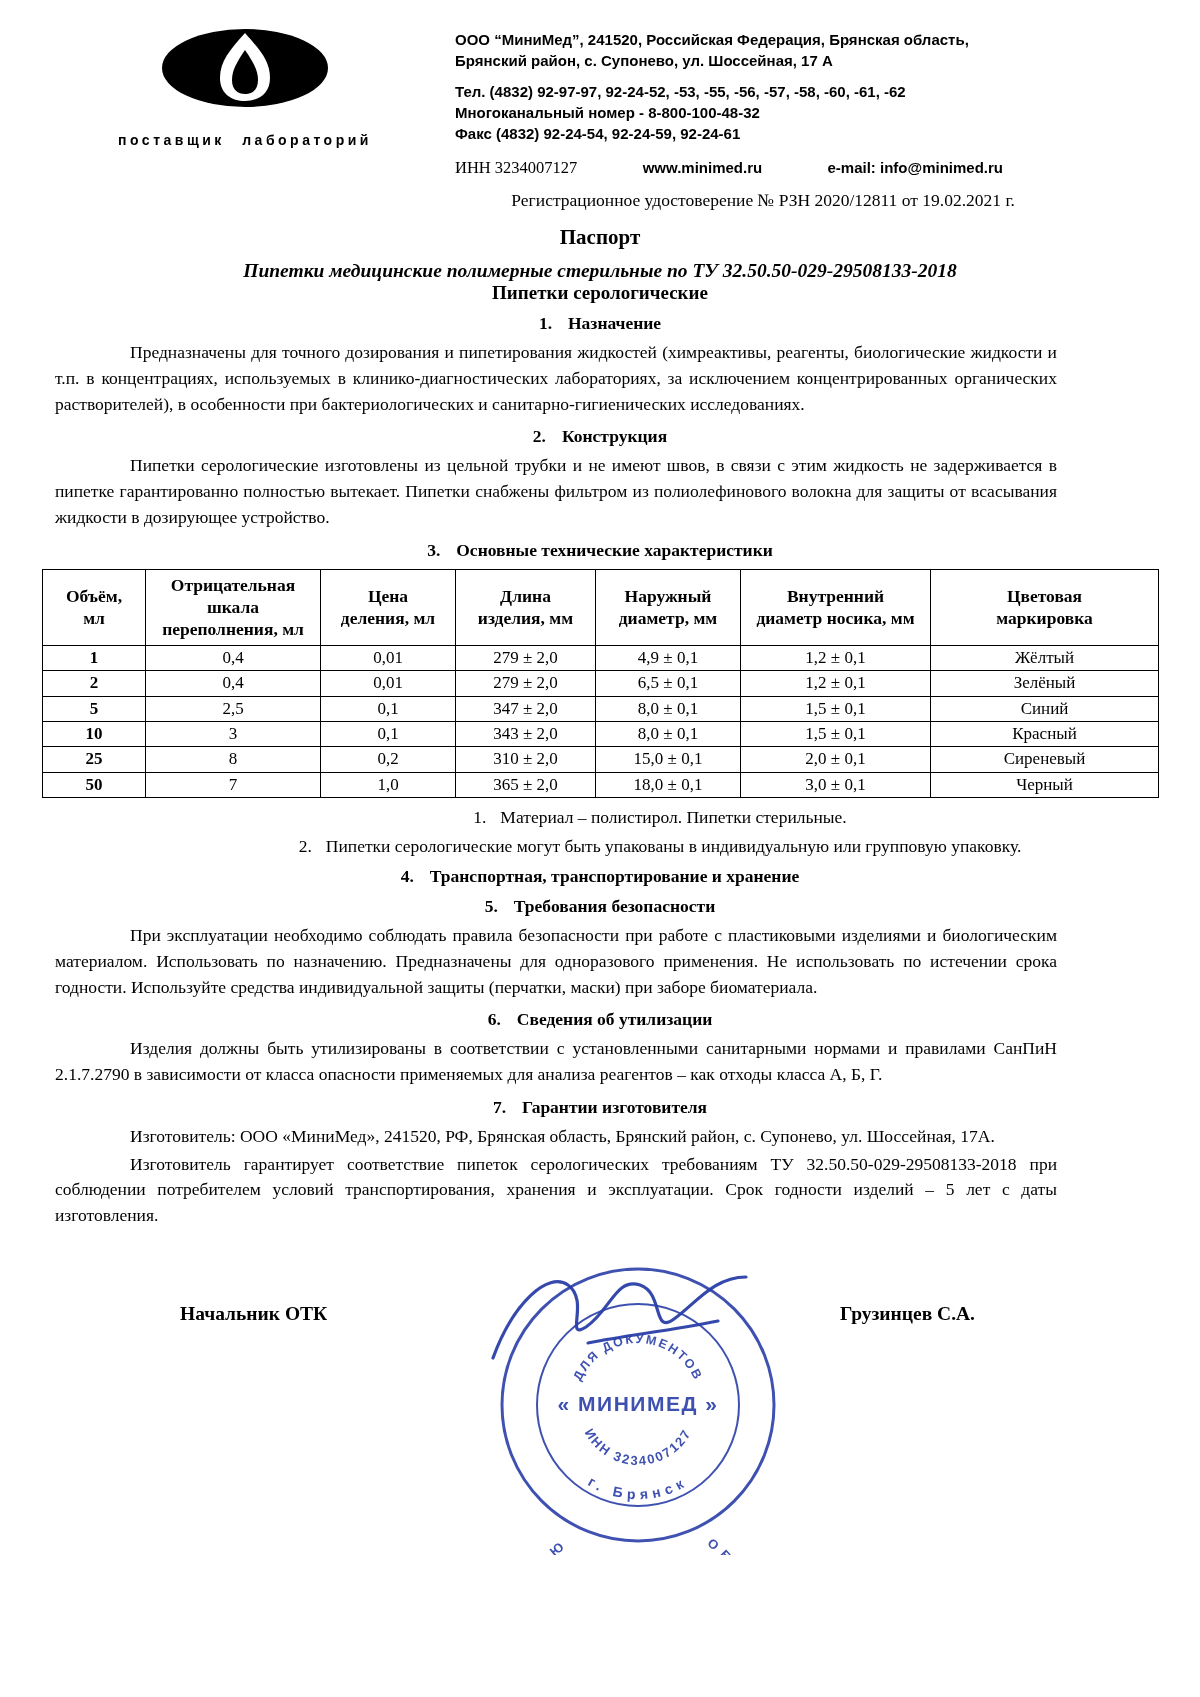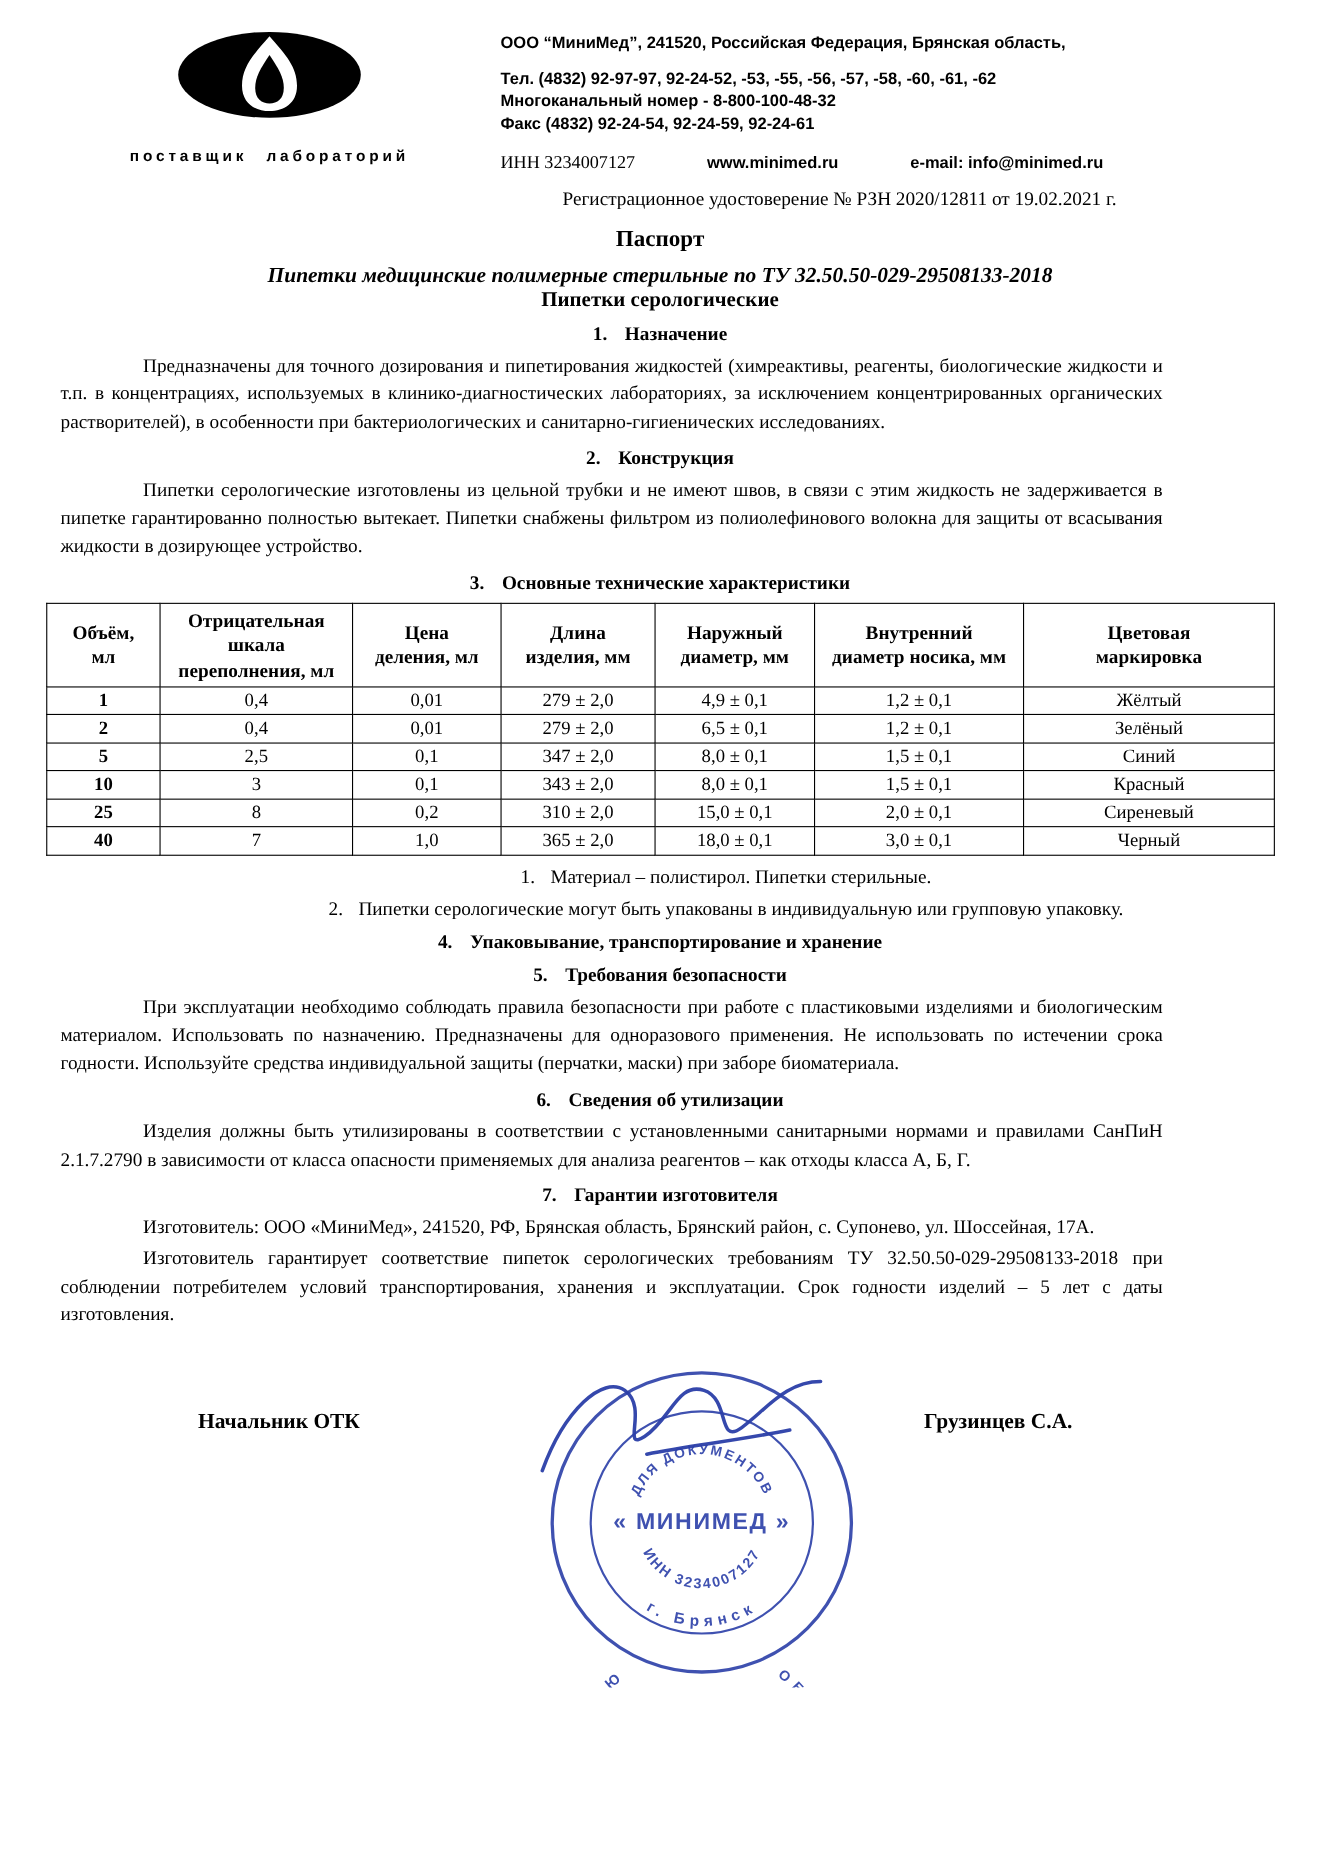--- a/index.html
+++ b/index.html
@@ -60,20 +60,21 @@
       <svg viewBox="0 0 170 80" width="170" height="80" aria-hidden="true">
         <ellipse cx="85" cy="40" rx="83" ry="39" fill="#000"></ellipse>
         <path d="M85 5 C70 22 60 33 60 50 C60 66 72 73 85 73 C98 73 110 66 110 50 C110 33 100 22 85 5 Z" fill="#fff"></path>
         <path d="M85 22 C77 34 72 42 72 52 C72 62 78 66 85 66 C92 66 98 62 98 52 C98 42 93 34 85 22 Z" fill="#000"></path>
       </svg>
       <div class="tagline">поставщик лабораторий</div>
     </div>
     <div class="contact-col">
       <div class="addr">
         <div>ООО “МиниМед”, 241520, Российская Федерация, Брянская область,</div>
+        <div>Брянский район, с. Супонево, ул. Шоссейная, 17 А</div>
       </div>
       <div class="phones">
         <div>Тел. (4832) 92-97-97, 92-24-52, -53, -55, -56, -57, -58, -60, -61, -62</div>
         <div>Многоканальный номер - 8-800-100-48-32</div>
         <div>Факс (4832) 92-24-54, 92-24-59, 92-24-61</div>
       </div>
       <div class="inn-row">
         <span class="inn">ИНН 3234007127</span>
         <span>www.minimed.ru</span>
         <span>e-mail: info@minimed.ru</span>
@@ -169,39 +170,39 @@
         <tr>
           <td class="c0">25</td>
           <td>8</td>
           <td>0,2</td>
           <td>310 ± 2,0</td>
           <td>15,0 ± 0,1</td>
           <td>2,0 ± 0,1</td>
           <td>Сиреневый</td>
         </tr>
         <tr>
-          <td class="c0">40</td>
+          <td class="c0">50</td>
           <td>7</td>
           <td>1,0</td>
           <td>365 ± 2,0</td>
           <td>18,0 ± 0,1</td>
           <td>3,0 ± 0,1</td>
           <td>Черный</td>
         </tr>
       </tbody>
     </table>
 
     <div class="notes">
       <div class="note"><span class="note-num">1.</span><span>Материал – полистирол. Пипетки стерильные.</span></div>
       <div class="note"><span class="note-num">2.</span><span>Пипетки серологические могут быть упакованы в индивидуальную или групповую упаковку.</span></div>
     </div>
   </section>
 
   <section>
-    <h4 class="sec-h"><span class="sec-num">4.</span><span>Упаковывание, транспортирование и хранение</span></h4>
+    <h4 class="sec-h"><span class="sec-num">4.</span><span>Транспортная, транспортирование и хранение</span></h4>
   </section>
 
   <section>
     <h4 class="sec-h"><span class="sec-num">5.</span><span>Требования безопасности</span></h4>
     <p class="para">При эксплуатации необходимо соблюдать правила безопасности при работе с пластиковыми изделиями и биологическим материалом. Использовать по назначению. Предназначены для одноразового применения. Не использовать по истечении срока годности. Используйте средства индивидуальной защиты (перчатки, маски) при заборе биоматериала.</p>
   </section>
 
   <section>
     <h4 class="sec-h"><span class="sec-num">6.</span><span>Сведения об утилизации</span></h4>
     <p class="para">Изделия должны быть утилизированы в соответствии с установленными санитарными нормами и правилами СанПиН 2.1.7.2790 в зависимости от класса опасности применяемых для анализа реагентов – как отходы класса А, Б, Г.</p>

